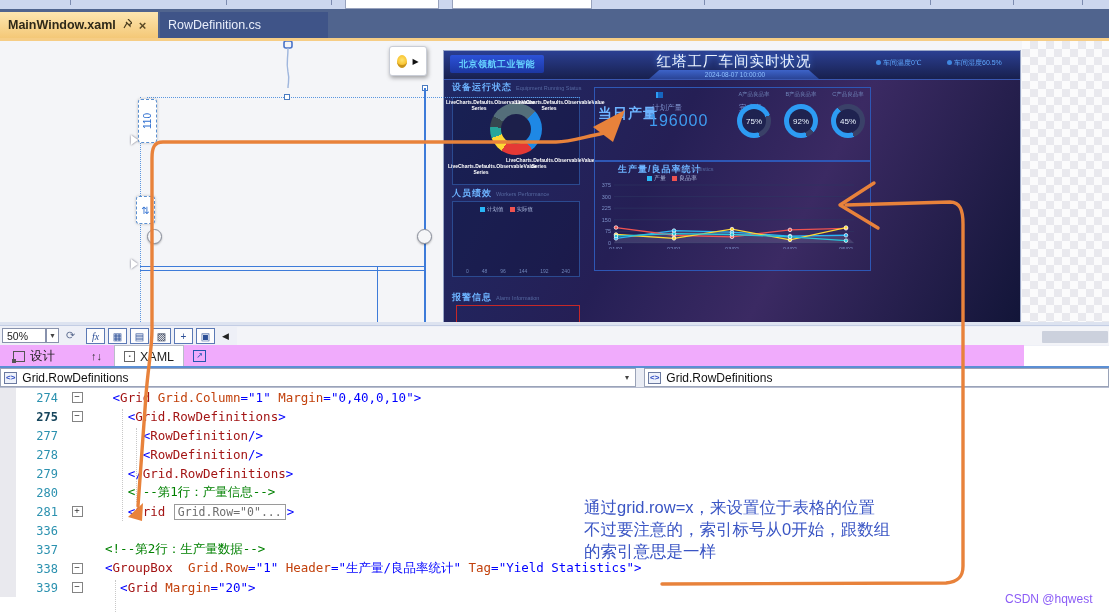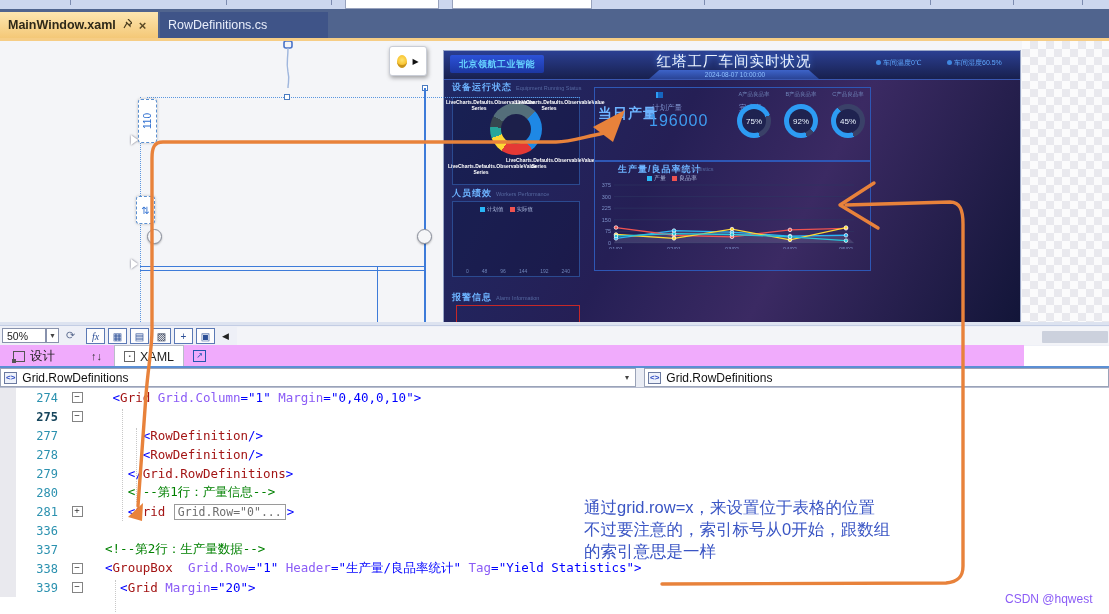--- a/index.html
+++ b/index.html
@@ -83,21 +83,21 @@
      color:#2b49c0;font-size:8px;font-weight:bold;line-height:10px;}
   
   #code-area{left:0;top:388px;width:1109px;height:242px;background:#fff;overflow:hidden;}
   .crow{display:flex;height:19px;align-items:center;}
   .c-ind{width:16px;height:19px;background:#e9e9ee;flex:none;}
   .c-num{width:42px;flex:none;text-align:right;padding-right:6px;color:#2b91af;font-family:"DejaVu Sans Mono",monospace;font-size:12px;}
   .c-num.cur{color:#16455c;font-weight:bold;}
   .c-fold{width:26px;flex:none;display:flex;align-items:center;justify-content:center;}
   .fbox{width:9px;height:9px;border:1px solid #848484;background:#fff;font-size:9px;line-height:7px;text-align:center;color:#333;font-family:"DejaVu Sans Mono",monospace;}
   .c-code{white-space:pre;font-family:"DejaVu Sans Mono",monospace;font-size:12.5px;color:#000;}
-  .tk-d{color:#0000ff}.tk-n{color:#a31515}.tk-a{color:#8b5cf6}.tk-v{color:#0000ff}.tk-c{color:#008000}.tk-p{color:#000}
+  .tk-d{color:#0000ff}.tk-n{color:#a31515}.tk-a{color:#c2410c}.tk-v{color:#0000ff}.tk-c{color:#008000}.tk-p{color:#000}
   .tk-x{border:1px solid #9a9a9a;color:#6e6e6e;padding:0 3px;margin:0 1px;font-size:11.5px;background:#fff;}
   .iguide{position:absolute;border-left:1px dotted #c8c8c8;width:0;}
   
   #note-text{left:584px;top:496px;width:370px;font-size:16.5px;color:#3a55c4;line-height:22px;z-index:55;}
   #watermark{left:1005px;top:592px;font-size:12px;color:#8b5cf6;z-index:20;}
   #annot-svg{left:0;top:0;z-index:60;pointer-events:none;}
   svg text{font-family:"Liberation Sans",sans-serif;}
 </style>
 </head>
 <body>
@@ -118,21 +118,21 @@
   <div class="abs doc-tab" id="tab-active">
     <span>MainWindow.xaml</span>
     <span class="tab-ico">
       <svg width="9" height="10" viewBox="0 0 9 10">
           <path d="M5 0 L9 4 L7 5 L7 7 L4 4 L1 9 M3 3 L6.5 6.5" stroke="#4a3c1e" stroke-width="1.2" fill="none"></path>
         </svg>
     </span>
     <span class="tab-ico" style="font-size:13px;">×</span>
   </div>
   <div class="abs doc-tab" id="tab-inactive">
-    <span>RowDefinitions.cs</span>
+    <span>RowDefinition.cs</span>
   </div>
 </div>
 <div class="abs" id="tab-underline"></div>
 
 <div class="abs" id="design-surface">
   <div class="abs" id="checker" style="left:1022px;top:0;"></div>
 
   <div class="abs" id="dashboard" style="left:443px;top:9px;">
     <div class="abs" id="dash-header"></div>
     <div class="abs" id="dash-logo">北京领航工业智能</div>
@@ -325,20 +325,21 @@
           <span class="fbox">−</span>
         </div>
         <div class="c-code">   <span class="tk-d">&lt;</span><span class="tk-n">Grid</span><span class="tk-p"> </span><span class="tk-a">Grid.Column</span><span class="tk-d">=</span><span class="tk-v">"1"</span><span class="tk-p"> </span><span class="tk-a">Margin</span><span class="tk-d">=</span><span class="tk-v">"0,40,0,10"</span><span class="tk-d">&gt;</span></div>
       </div>
       <div class="crow">
         <div class="c-ind"></div>
         <div class="c-num cur">275</div>
         <div class="c-fold">
           <span class="fbox">−</span>
         </div>
+        <div class="c-code">     <span class="tk-d">&lt;</span><span class="tk-n">Grid.RowDefinitions</span><span class="tk-d">&gt;</span></div>
       </div>
       <div class="crow">
         <div class="c-ind"></div>
         <div class="c-num">277</div>
         <div class="c-fold"></div>
         <div class="c-code">       <span class="tk-d">&lt;</span><span class="tk-n">RowDefinition</span><span class="tk-d">/&gt;</span></div>
       </div>
       <div class="crow">
         <div class="c-ind"></div>
         <div class="c-num">278</div>

